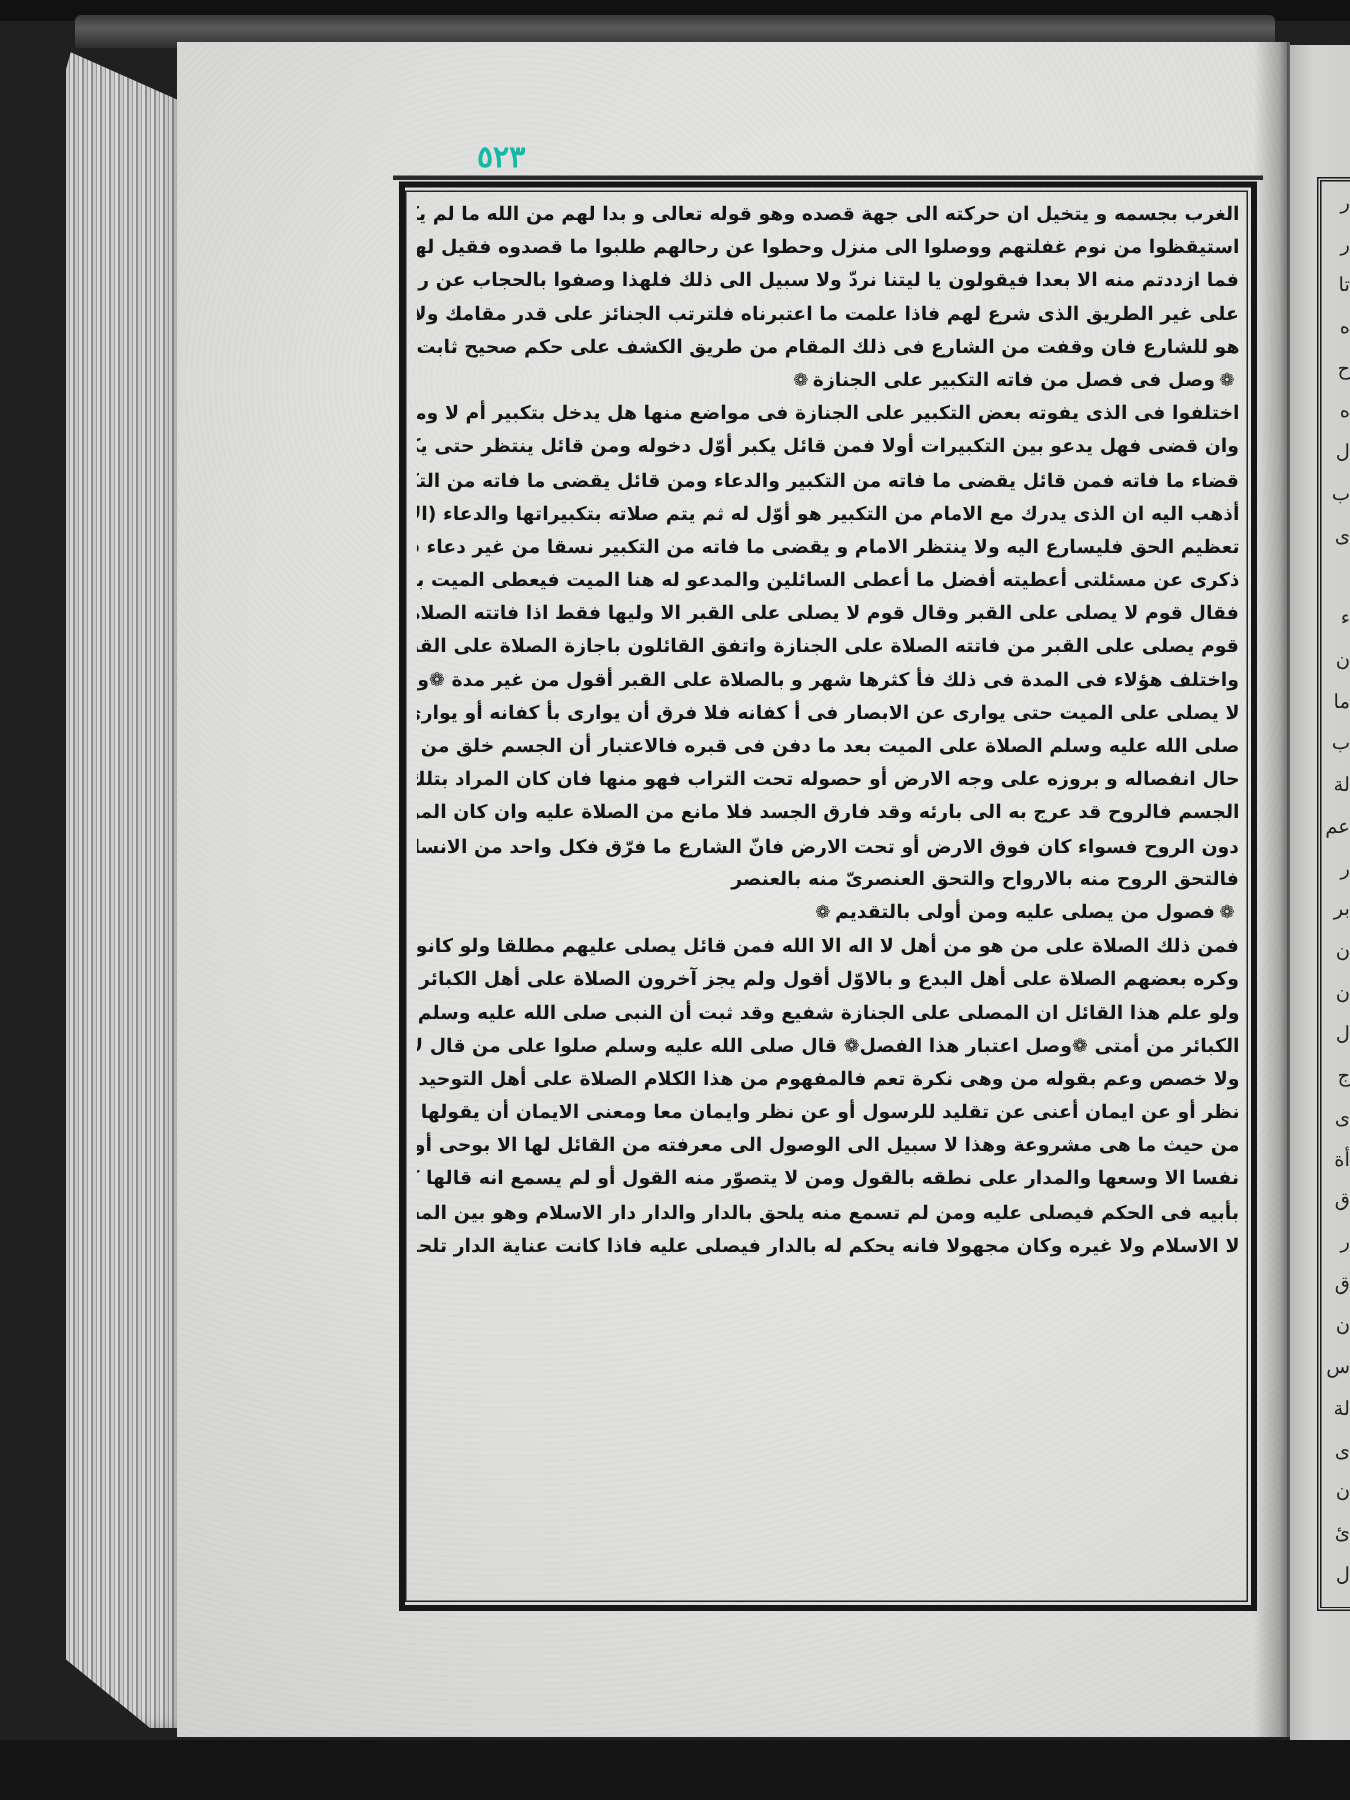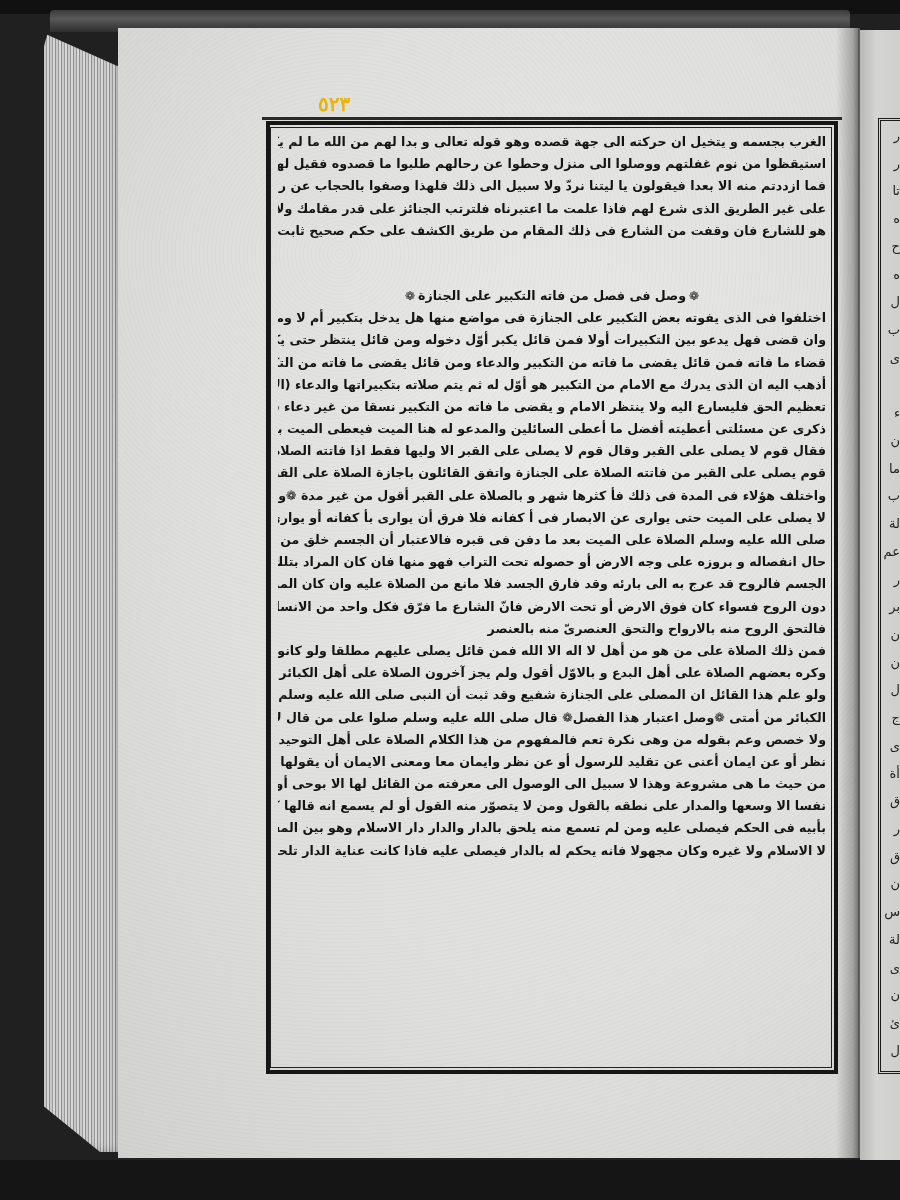--- a/index.html
+++ b/index.html
@@ -53,21 +53,21 @@
     }
     .right-glyphs {
       position:absolute; left:882px; top:128px; width:18px; height:930px;
       display:flex; flex-direction:column; justify-content:space-between;
       font-family:"DejaVu Sans", sans-serif; font-size:13px; color:#222; direction:rtl;
       overflow:hidden;
     }
 
     .page-number {
       position:absolute; left:318px; top:92px;
-      font-family:"DejaVu Serif", serif; font-weight:bold; font-size:20px; color:#eab308;
+      font-family:"DejaVu Serif", serif; font-weight:bold; font-size:20px; color:#14b8a6;
       direction:rtl;
     }
 
     
     .frame {
       position:absolute; left:266px; top:121px; width:572px; height:953px;
       border:4px solid #161616;
       box-sizing:border-box;
     }
     .frame-inner {
@@ -84,21 +84,21 @@
       font-family:"DejaVu Sans", sans-serif;
       font-size:12.6px; line-height:22.2px; color:#141414;
       font-weight:bold;
     }
     .line {
       display:block; white-space:nowrap; overflow:hidden;
       text-align-last:justify; height:22.2px;
     }
     .line.last { text-align-last:right; }
     .heading {
-      display:block; text-align:center; height:22.2px; white-space:nowrap;margin-top:43px;
+      display:block; height:22.2px; white-space:nowrap;
     }
     .orn { font-size:12px; margin:0 3px; }
   </style>
 </head>
 <body>
 
 <div class="scene">
   <div class="bg-dark"></div>
   <div class="bg-top"></div>
   <div class="page-stack-top"></div>
@@ -166,20 +166,21 @@
       <span class="line">ذكرى عن مسئلتى أعطيته أفضل ما أعطى السائلين والمدعو له هنا الميت فيعطى الميت بالذكر من المصلى أفضل مما</span>
       <span class="line">فقال قوم لا يصلى على القبر وقال قوم لا يصلى على القبر الا وليها فقط اذا فاتته الصلاة عليها وكان قد صلى عليها غير وليها وقال</span>
       <span class="line">قوم يصلى على القبر من فاتته الصلاة على الجنازة واتفق القائلون باجازة الصلاة على القبر أن من شرط ذلك حدوث الدفن</span>
       <span class="line">واختلف هؤلاء فى المدة فى ذلك فأ كثرها شهر و بالصلاة على القبر أقول من غير مدة ❁وصل الاعتبار فى هذا الفصل❁</span>
       <span class="line">لا يصلى على الميت حتى يوارى عن الابصار فى أ كفانه فلا فرق أن يوارى بأ كفانه أو يوارى بقبره وقد ثبت عن النبى</span>
       <span class="line">صلى الله عليه وسلم الصلاة على الميت بعد ما دفن فى قبره فالاعتبار أن الجسم خلق من التراب وعاد الى أصله فلا فرق بينه فى</span>
       <span class="line">حال انفصاله و بروزه على وجه الارض أو حصوله تحت التراب فهو منها  فان كان المراد بتلك الصلاة الروح المدبر لهذا</span>
       <span class="line">الجسم فالروح قد عرج به الى بارئه وقد فارق الجسد فلا مانع من الصلاة عليه وان كان المراد بتلك الصلاة الجسد</span>
       <span class="line">دون الروح فسواء كان فوق الارض أو تحت الارض فانّ الشارع ما فرّق فكل واحد من الانسان قد رجع الى أصله</span>
       <span class="line last">فالتحق الروح منه بالارواح والتحق العنصرىّ منه بالعنصر</span>
+      <span class="heading"><span class="orn">❁</span><span>فصول من يصلى عليه ومن أولى بالتقديم</span><span class="orn">❁</span></span>
       <span class="line">فمن ذلك الصلاة على من هو من أهل لا اله الا الله   فمن قائل يصلى عليهم مطلقا ولو كانوا من أهل الكبائر والاهواء والبدع</span>
       <span class="line">وكره بعضهم الصلاة على أهل البدع و بالاوّل أقول ولم يجز آخرون الصلاة على أهل الكبائر ولا على أهل البغى والبدع</span>
       <span class="line">ولو علم هذا القائل ان المصلى على الجنازة شفيع وقد ثبت أن النبى صلى الله عليه وسلم  قال خبأت دعوتى شفاعة لاهل</span>
       <span class="line">الكبائر من أمتى  ❁وصل اعتبار هذا الفصل❁  قال صلى الله عليه وسلم صلوا على من قال لا اله الا الله ولم يفصل</span>
       <span class="line">ولا خصص وعم بقوله من وهى نكرة تعم فالمفهوم من هذا الكلام الصلاة على أهل التوحيد سواء كان توحيدهم عن</span>
       <span class="line">نظر أو عن ايمان أعنى عن تقليد للرسول أو عن نظر وايمان معا ومعنى الايمان أن يقولها على جهة القربة المشروعة</span>
       <span class="line">من حيث ما هى مشروعة وهذا لا سبيل الى الوصول الى معرفته من القائل لها الا بوحى أو كشف فانه غيب وما كلف الله</span>
       <span class="line">نفسا الا وسعها والمدار على نطقه بالقول ومن لا يتصوّر منه القول أو لم يسمع انه قالها كالصبى الرضيع فان الرضيع يلحق</span>
       <span class="line">بأبيه فى الحكم فيصلى عليه ومن لم تسمع منه يلحق بالدار والدار دار الاسلام وهو بين المسلمين ولم يعرف منه دين أصلا</span>
       <span class="line">لا الاسلام ولا غيره وكان مجهولا فانه يحكم له بالدار فيصلى عليه فاذا كانت عناية الدار تلحقه بالمحقق اسلامه فما ظنك</span>

